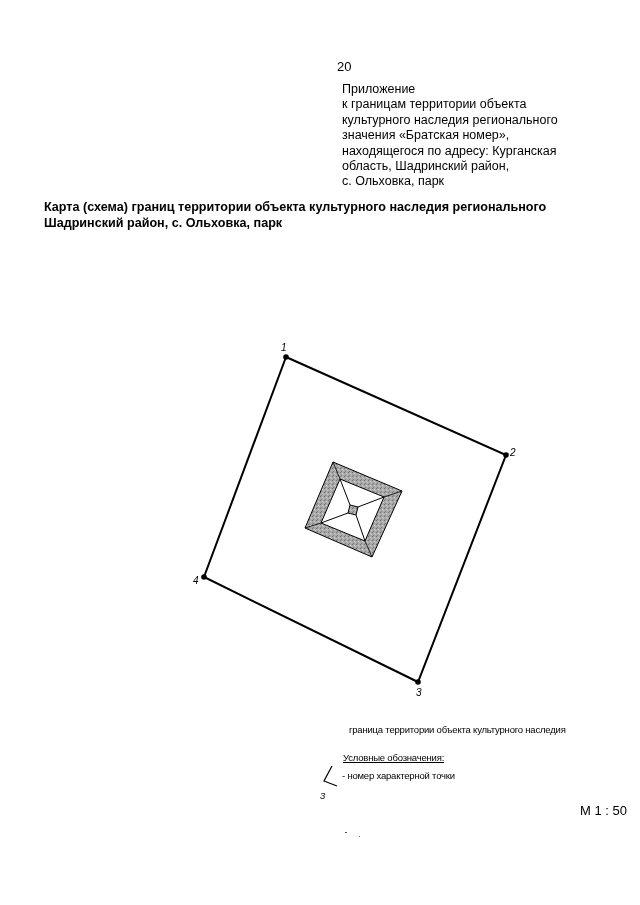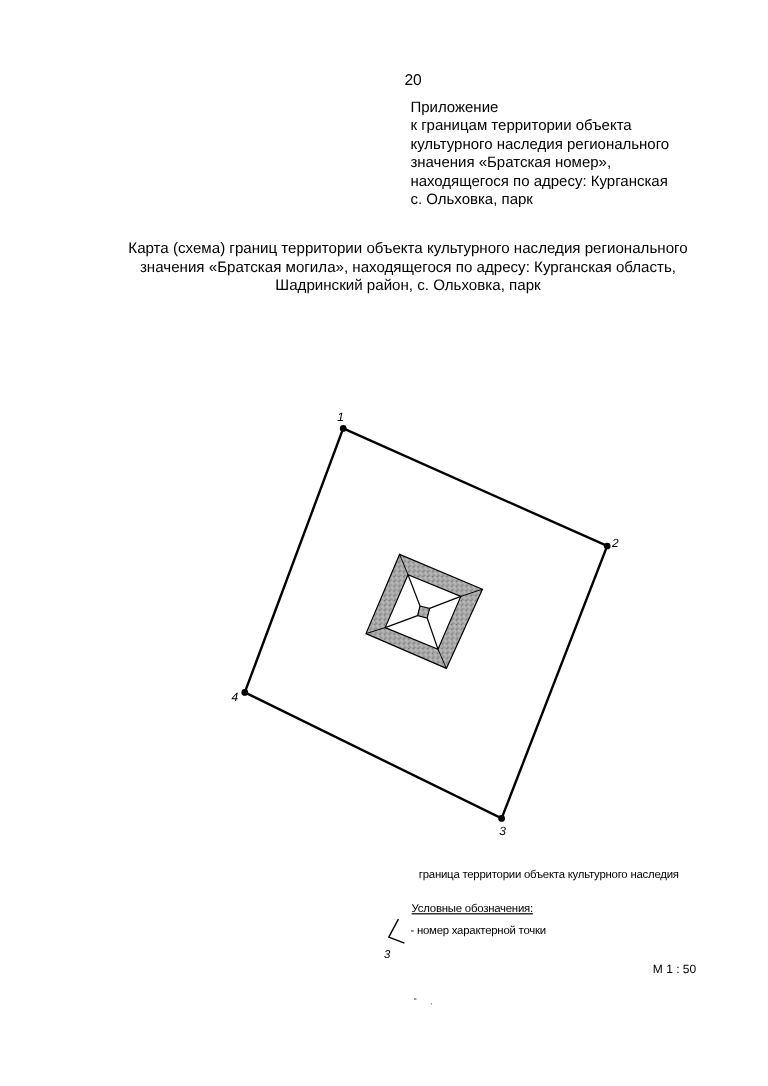--- a/index.html
+++ b/index.html
@@ -1,46 +1,46 @@
 <!DOCTYPE html>
 <html><head>
 <meta charset="utf-8">
 <style>
   html,body{margin:0;padding:0;background:#fff;}
   body{width:640px;height:905px;position:relative;overflow:hidden;font-family:"Liberation Sans",sans-serif;color:#000;}
   .page-num{position:absolute;left:337px;top:47px;font-size:13px;margin-top:12px;}
   .appendix{position:absolute;left:342px;top:82px;font-size:12.5px;line-height:15.4px;width:260px;}
   .appendix div{white-space:nowrap;}
-  .title{position:absolute;left:60px;top:200px;width:560px;text-align:center;font-weight:normal;font-size:12.6px;line-height:15.5px;}
+  .title{position:absolute;left:44px;top:200px;width:560px;text-align:left;font-weight:bold;font-size:12.6px;line-height:15.5px;}
   .title div{white-space:nowrap;}
   svg.map{position:absolute;left:0;top:0;}
   .legend-title{position:absolute;left:343px;top:752px;font-size:9.5px;text-decoration:underline;letter-spacing:-0.2px;}
   .legend-line-label{position:absolute;left:349px;top:724px;font-size:9.5px;letter-spacing:-0.2px;}
   .legend-num{position:absolute;left:320px;top:790px;font-size:9.5px;font-style:italic;}
   .legend-num-label{position:absolute;left:342px;top:770px;font-size:9.5px;letter-spacing:-0.2px;}
-  .scale{position:absolute;left:500px;top:803px;font-size:10px;padding-left:44px;}
+  .scale{position:absolute;left:536px;top:803px;font-size:13px;padding-left:44px;}
   .pt-label{font-family:"Liberation Sans",sans-serif;font-size:10px;font-style:italic;}
 </style>
 </head>
 <body>
 
 <div class="page-num">20</div>
 
 <div class="appendix">
   <div>Приложение</div>
   <div>к границам территории объекта</div>
   <div>культурного наследия регионального</div>
   <div>значения «Братская номер»,</div>
   <div>находящегося по адресу: Курганская</div>
+  <div>область, Шадринский район,</div>
   <div>с. Ольховка, парк</div>
 </div>
 
 <div class="title">
   <div>Карта (схема) границ территории объекта культурного наследия регионального</div>
-  <div>значения «Братская могила», находящегося по адресу: Курганская область,</div>
   <div>Шадринский район, с. Ольховка, парк</div>
 </div>
 
 <svg class="map" width="640" height="905" viewBox="0 0 640 905">
   <defs>
     <pattern id="grain" width="4" height="4" patternUnits="userSpaceOnUse">
       <rect width="4" height="4" fill="#a8a8a8"></rect>
       <rect x="0" y="0" width="1" height="1" fill="#707070"></rect>
       <rect x="2" y="1" width="1" height="1" fill="#d0d0d0"></rect>
       <rect x="1" y="3" width="1" height="1" fill="#808080"></rect>

